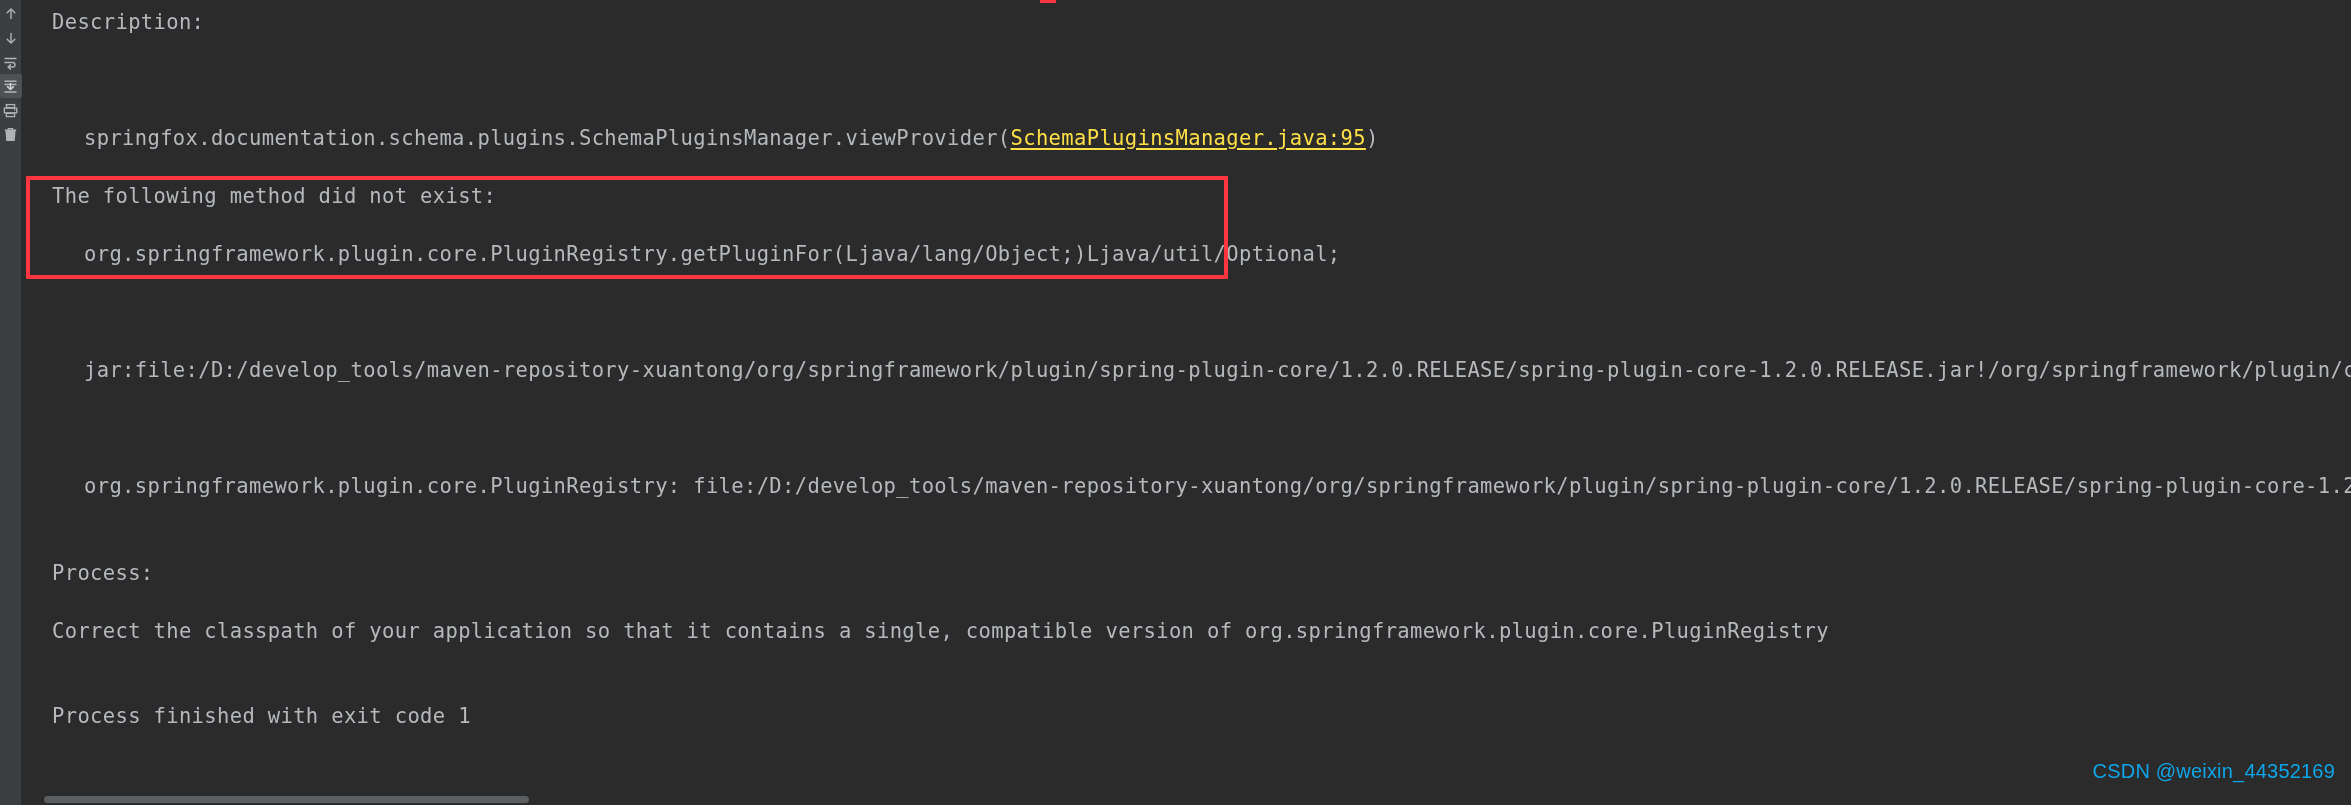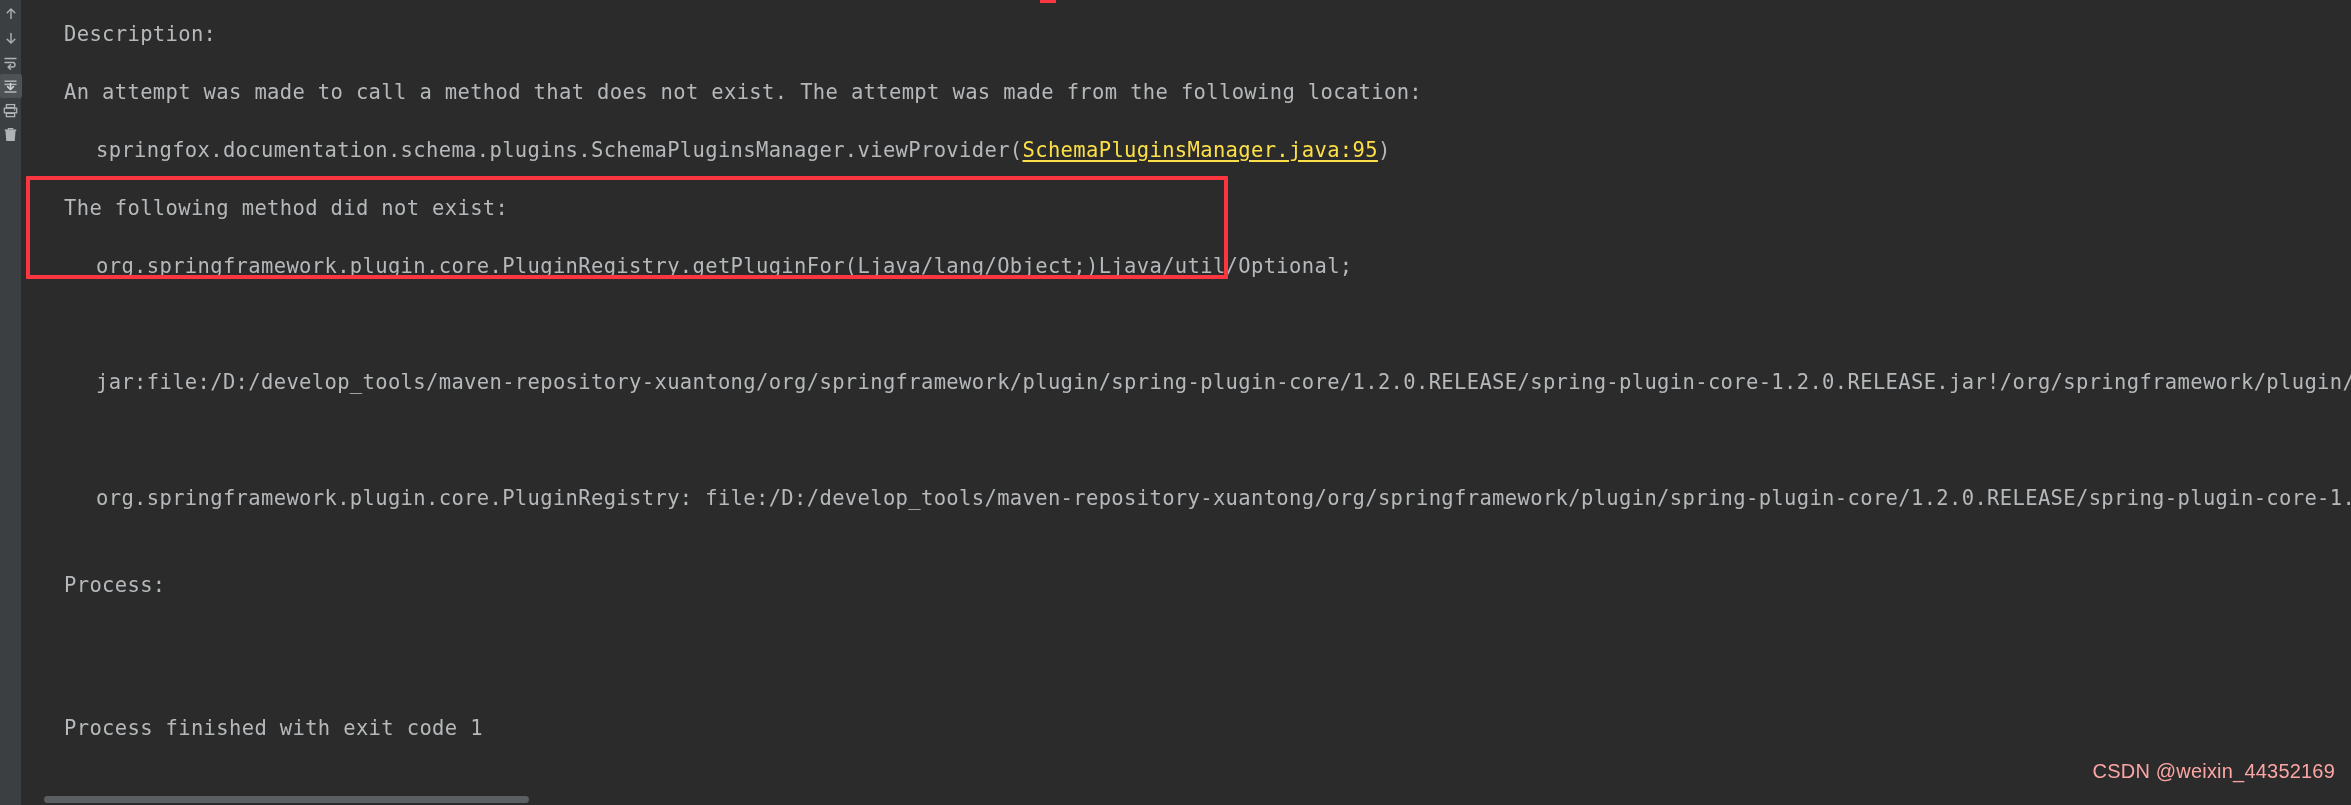--- a/index.html
+++ b/index.html
@@ -60,21 +60,21 @@
     overflow: hidden;
   }
 
   .console {
     position: absolute;
     left: 0;
     top: 0;
     right: 0;
     bottom: 0;
     padding: 12px;
-    margin: 12px;
+    margin: 0;
   }
 
   .line {
     position: absolute;
     left: 0;
     white-space: pre;
     font-family: "DejaVu Sans Mono", "Liberation Mono", monospace;
     font-size: 20.5px;
     line-height: 24px;
     letter-spacing: 0.35px;
@@ -118,21 +118,21 @@
     border-radius: 4px;
   }
 
   
   .watermark {
     position: absolute;
     right: 16px;
     bottom: 22px;
     font-family: "Liberation Sans", "DejaVu Sans", sans-serif;
     font-size: 20px;
-    color: #fca5a5;
+    color: #0ea5e9;
     letter-spacing: 0.2px;
     white-space: nowrap;
   }
 
   
   .top-sliver {
     position: absolute;
     left: 1018px;
     top: 0;
     width: 16px;
@@ -197,27 +197,27 @@
     </div>
 
   </div>
 
   <div class="console-wrap">
 
     <div class="top-sliver"></div>
 
     <div class="console" id="console-lines">
         <div class="line" style="top: 10px; left: 30px;">Description:</div>
-        <div class="line" style="top: 68px; left: 30px;">An attempt was made to call a method that does not exist. The attempt was made from the following location:</div>
         <div class="line indent" style="top: 126px; left: 62px;">springfox.documentation.schema.plugins.SchemaPluginsManager.viewProvider(<span class="link">SchemaPluginsManager.java:95</span>)</div>
         <div class="line indent" style="top: 242px; left: 62px;">org.springframework.plugin.core.PluginRegistry.getPluginFor(Ljava/lang/Object;)Ljava/util/Optional;</div>
         <div class="line" style="top: 184px; left: 30px;">The following method did not exist:</div>
         <div class="line indent" style="top: 358px; left: 62px;">jar:file:/D:/develop_tools/maven-repository-xuantong/org/springframework/plugin/spring-plugin-core/1.2.0.RELEASE/spring-plugin-core-1.2.0.RELEASE.jar!/org/springframework/plugin/core/PluginRegistry.class</div>
         <div class="line indent" style="top: 474px; left: 62px;">org.springframework.plugin.core.PluginRegistry: file:/D:/develop_tools/maven-repository-xuantong/org/springframework/plugin/spring-plugin-core/1.2.0.RELEASE/spring-plugin-core-1.2.0.RELEASE.jar</div>
         <div class="line" style="top: 561px; left: 30px;">Process:</div>
+        <div class="line" style="top: 619px; left: 30px;">Correct the classpath of your application so that it contains a single, compatible version of org.springframework.plugin.core.PluginRegistry</div>
         <div class="line" style="top: 704px; left: 30px;">Process finished with exit code 1</div>
       </div>
 
     <div class="redbox" id="redbox" style="top: 176px; left: 4px; width: 1202px; height: 103px; border-color: rgb(251, 54, 64);"></div>
 
     <div class="watermark">CSDN @weixin_44352169</div>
 
     <div class="hscroll-track">
       <div class="hscroll-thumb" id="hthumb" style="left: 22px; width: 485px;"></div>
     </div>

